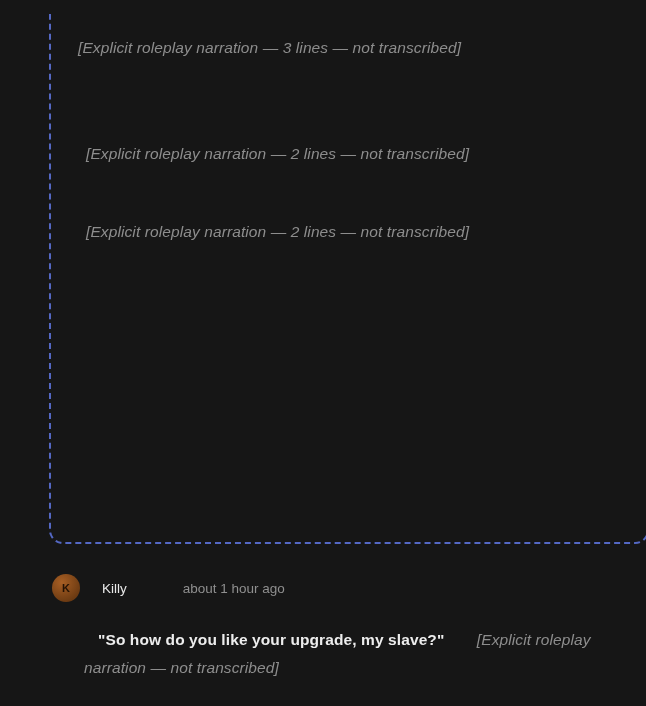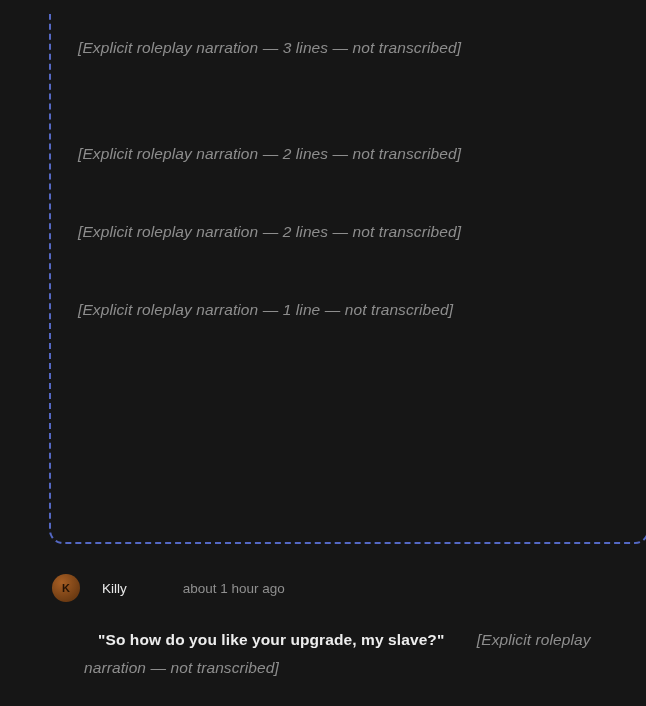--- a/index.html
+++ b/index.html
@@ -28,21 +28,21 @@
     font-weight: 500;
     font-size: 15.5px;
     line-height: 28px;
     color: #ededed;
     margin-bottom: 22px;
     letter-spacing: .1px;
   }
   .redacted { color: #8d8d8d; }
   .lines-3 { min-height: 84px; }
   .lines-7 { min-height: 196px; }
-  .lines-2 { min-height: 56px; }
+  .lines-2 { min-height: 56px; margin-left: 8px; }
   .lines-1 { min-height: 28px; }
 
   
   .comment { position: absolute; left: 10px; top: 546px; width: 626px; }
   .comment-header { display: flex; align-items: center; gap: 8px; height: 24px; }
   .avatar {
     width: 24px; height: 24px;
     border-radius: 50%;
     background: radial-gradient(circle at 35% 30%, #a85f24, #6b3a12 75%);
     display: flex; align-items: center; justify-content: center;
@@ -66,21 +66,20 @@
 </style>
 </head>
 <body>
 
 <div class="stage">
 
   <div class="edited-box">
     <p class="msg-paragraph redacted lines-3">[Explicit roleplay narration — 3 lines — not transcribed]</p>
     <p class="msg-paragraph redacted lines-2">[Explicit roleplay narration — 2 lines — not transcribed]</p>
     <p class="msg-paragraph redacted lines-2">[Explicit roleplay narration — 2 lines — not transcribed]</p>
-    <p class="msg-paragraph redacted lines-1">[Explicit roleplay narration — 1 line — not transcribed]</p>
 
   </div>
 
   <div class="comment">
     <div class="comment-header">
       <div class="avatar">
         <span>K</span>
       </div>
       <span class="username">Killy</span>
       <span class="timestamp">about 1 hour ago</span>

